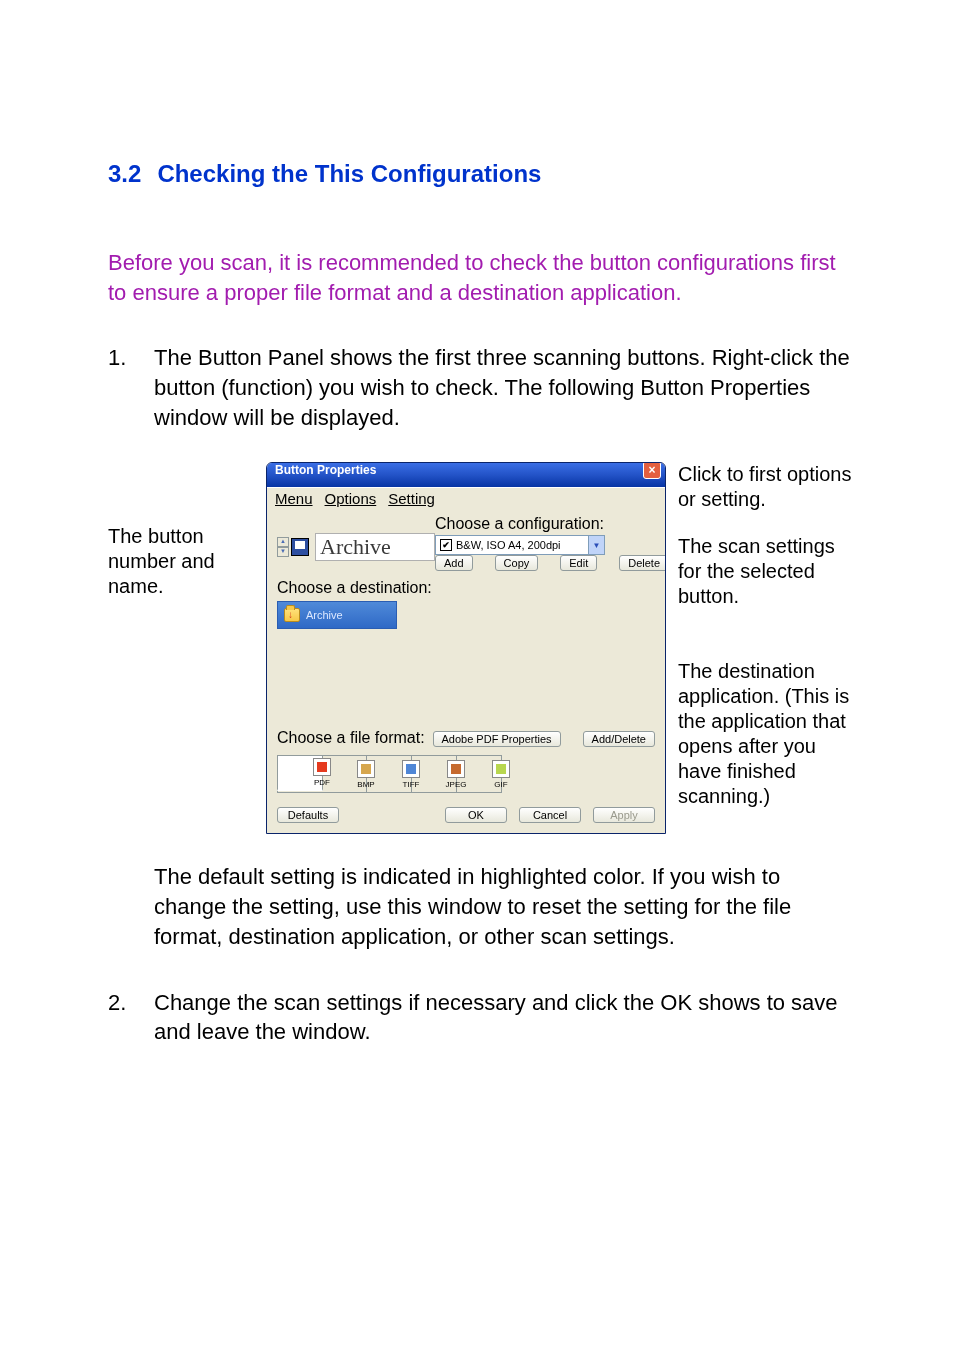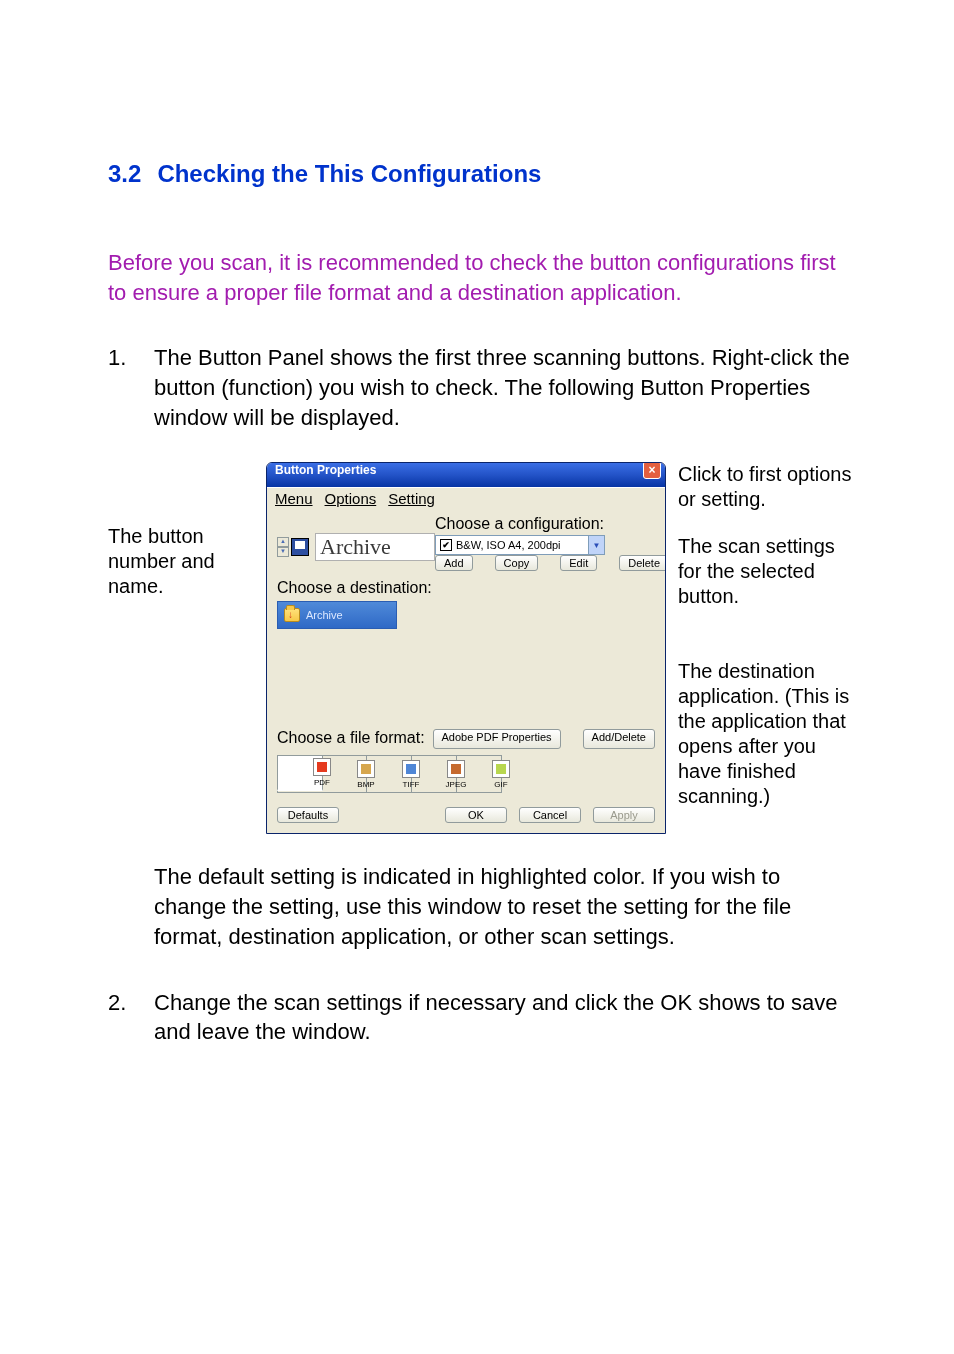--- a/index.html
+++ b/index.html
@@ -186,21 +186,21 @@
   }
   .folder-icon::before{
     content:""; position:absolute; top:-4px; left:1px; width:7px; height:4px;
     background:#f7c948; border:1px solid #b78b1f; border-bottom:none; border-radius:2px 2px 0 0;
   }
   .folder-icon .arrow {
     position:absolute; left:3px; top:3px; width:8px; height:6px;
     color:#d63a1f; font-size:10px; line-height:6px; font-weight:bold;
   }
   .file-format-area { margin-top: 100px; }
-  .ff-row { display:flex; }
+  .ff-row { display:flex; align-items:center; }
   .ff-row .lbl-small { flex:1; }
   .ff-btn-row .xp-btn { min-width: auto; }
   .format-bar {
     border-top:1px solid #919b9c;
     border-left:1px solid #919b9c;
     border-right:1px solid #919b9c;
     border-bottom:1px solid #919b9c;
     display:flex;
     margin-top:6px;
     background:#ece9d8;

